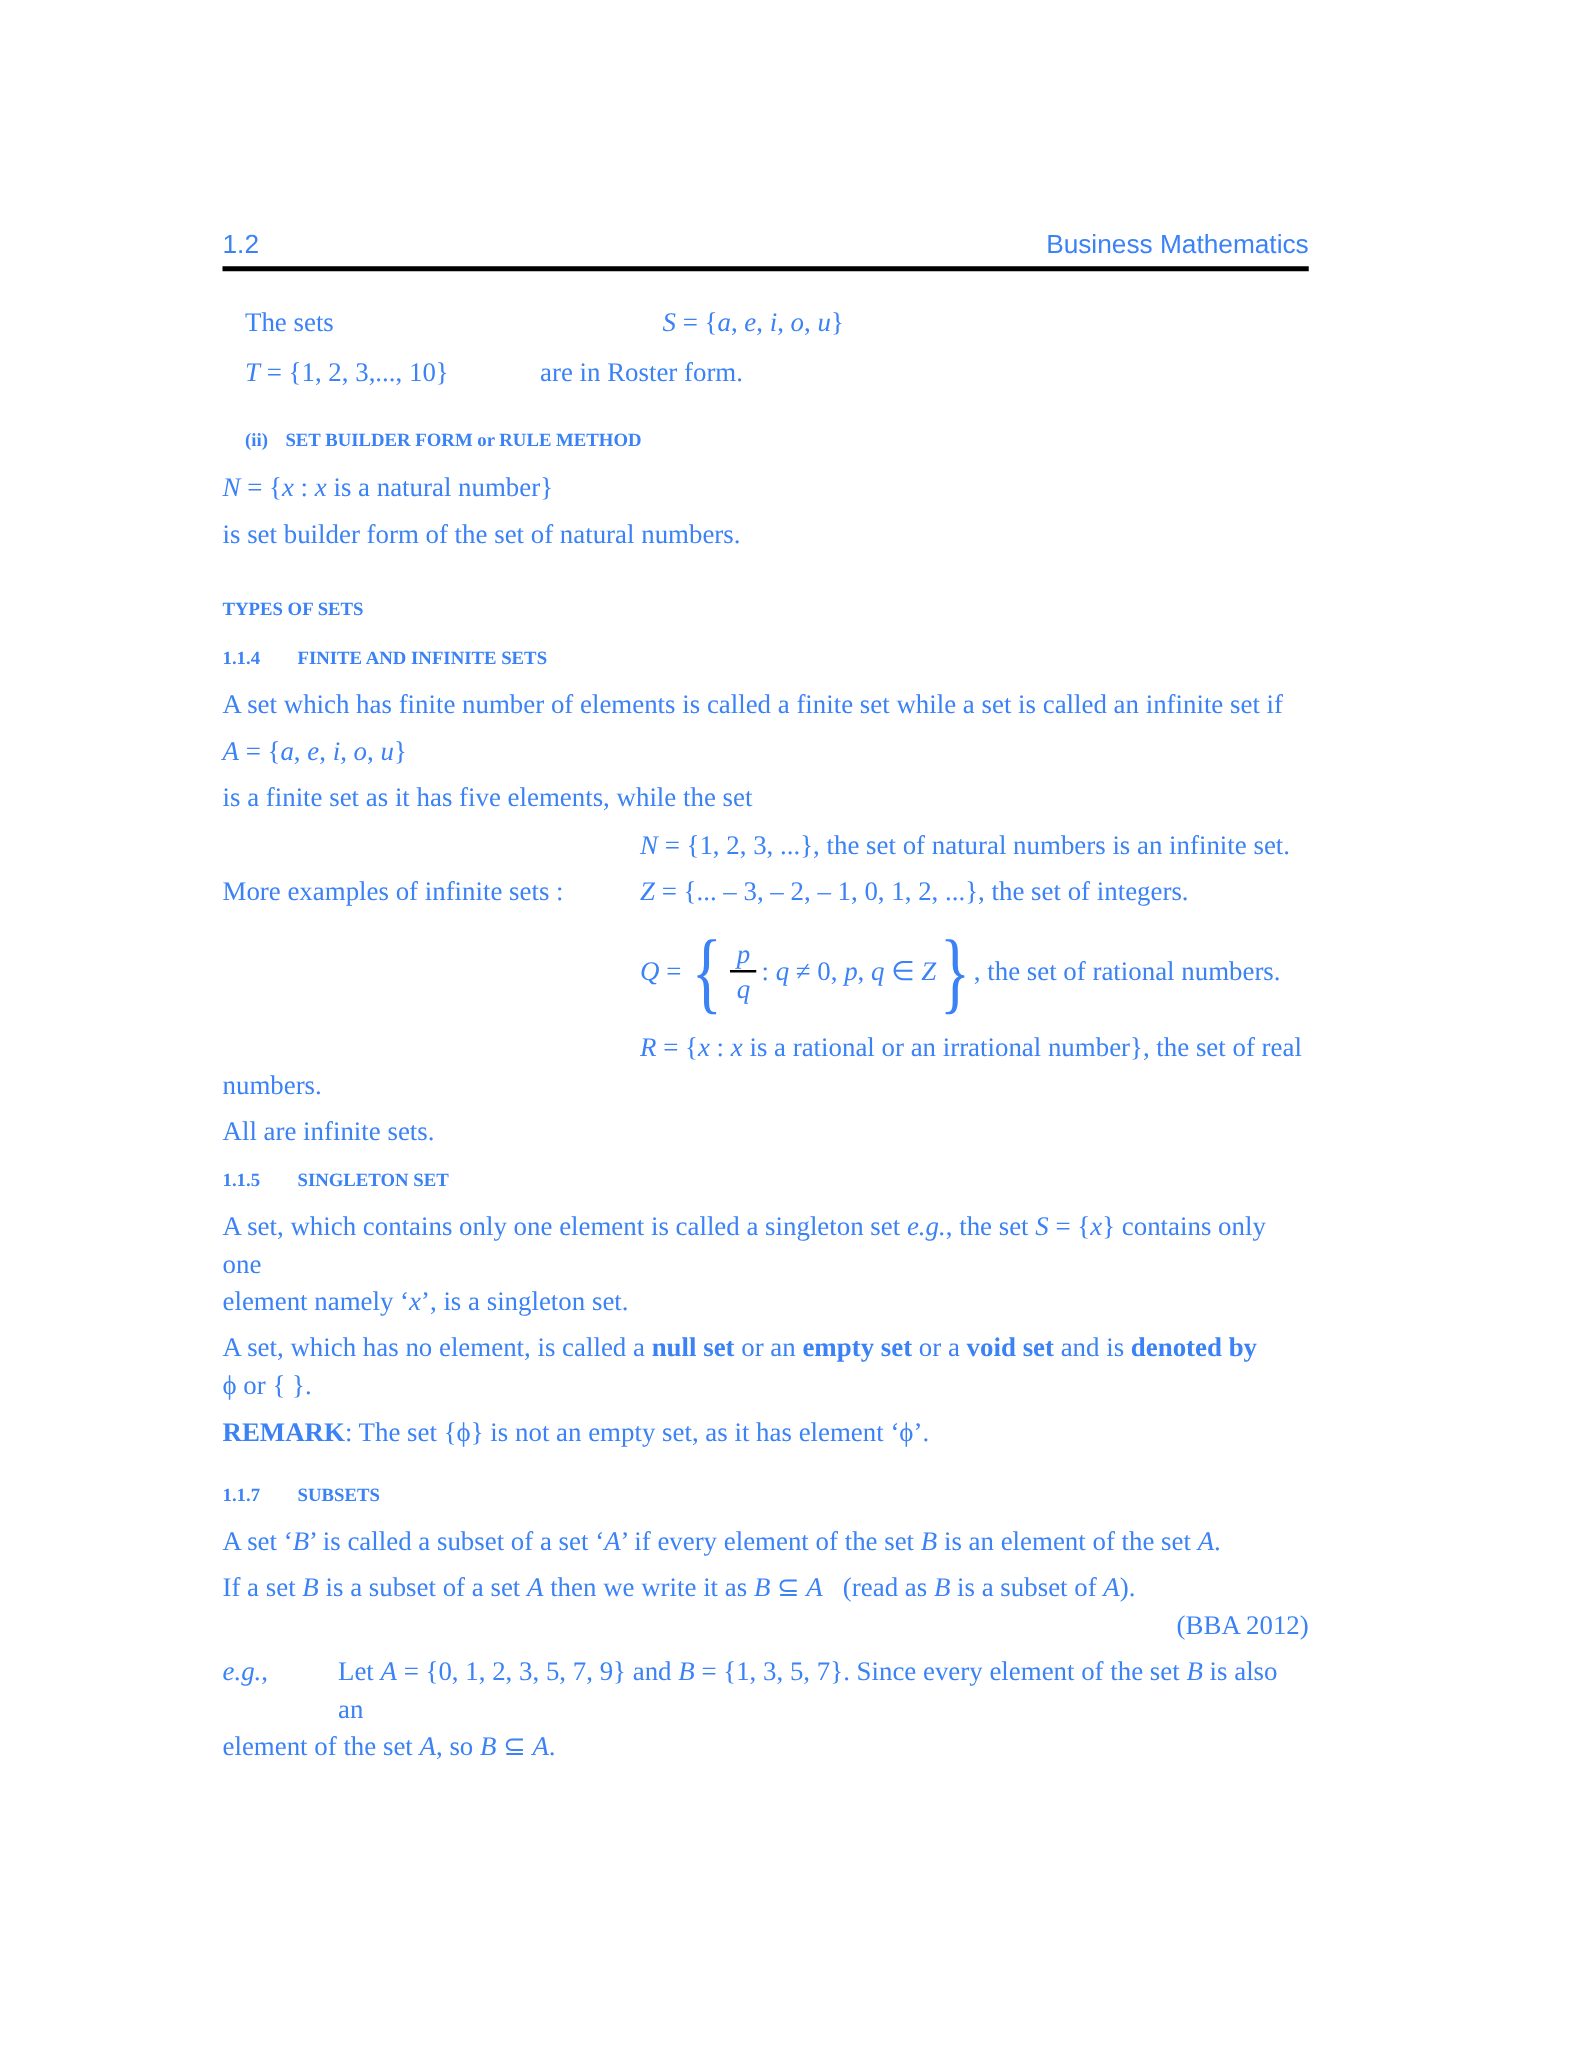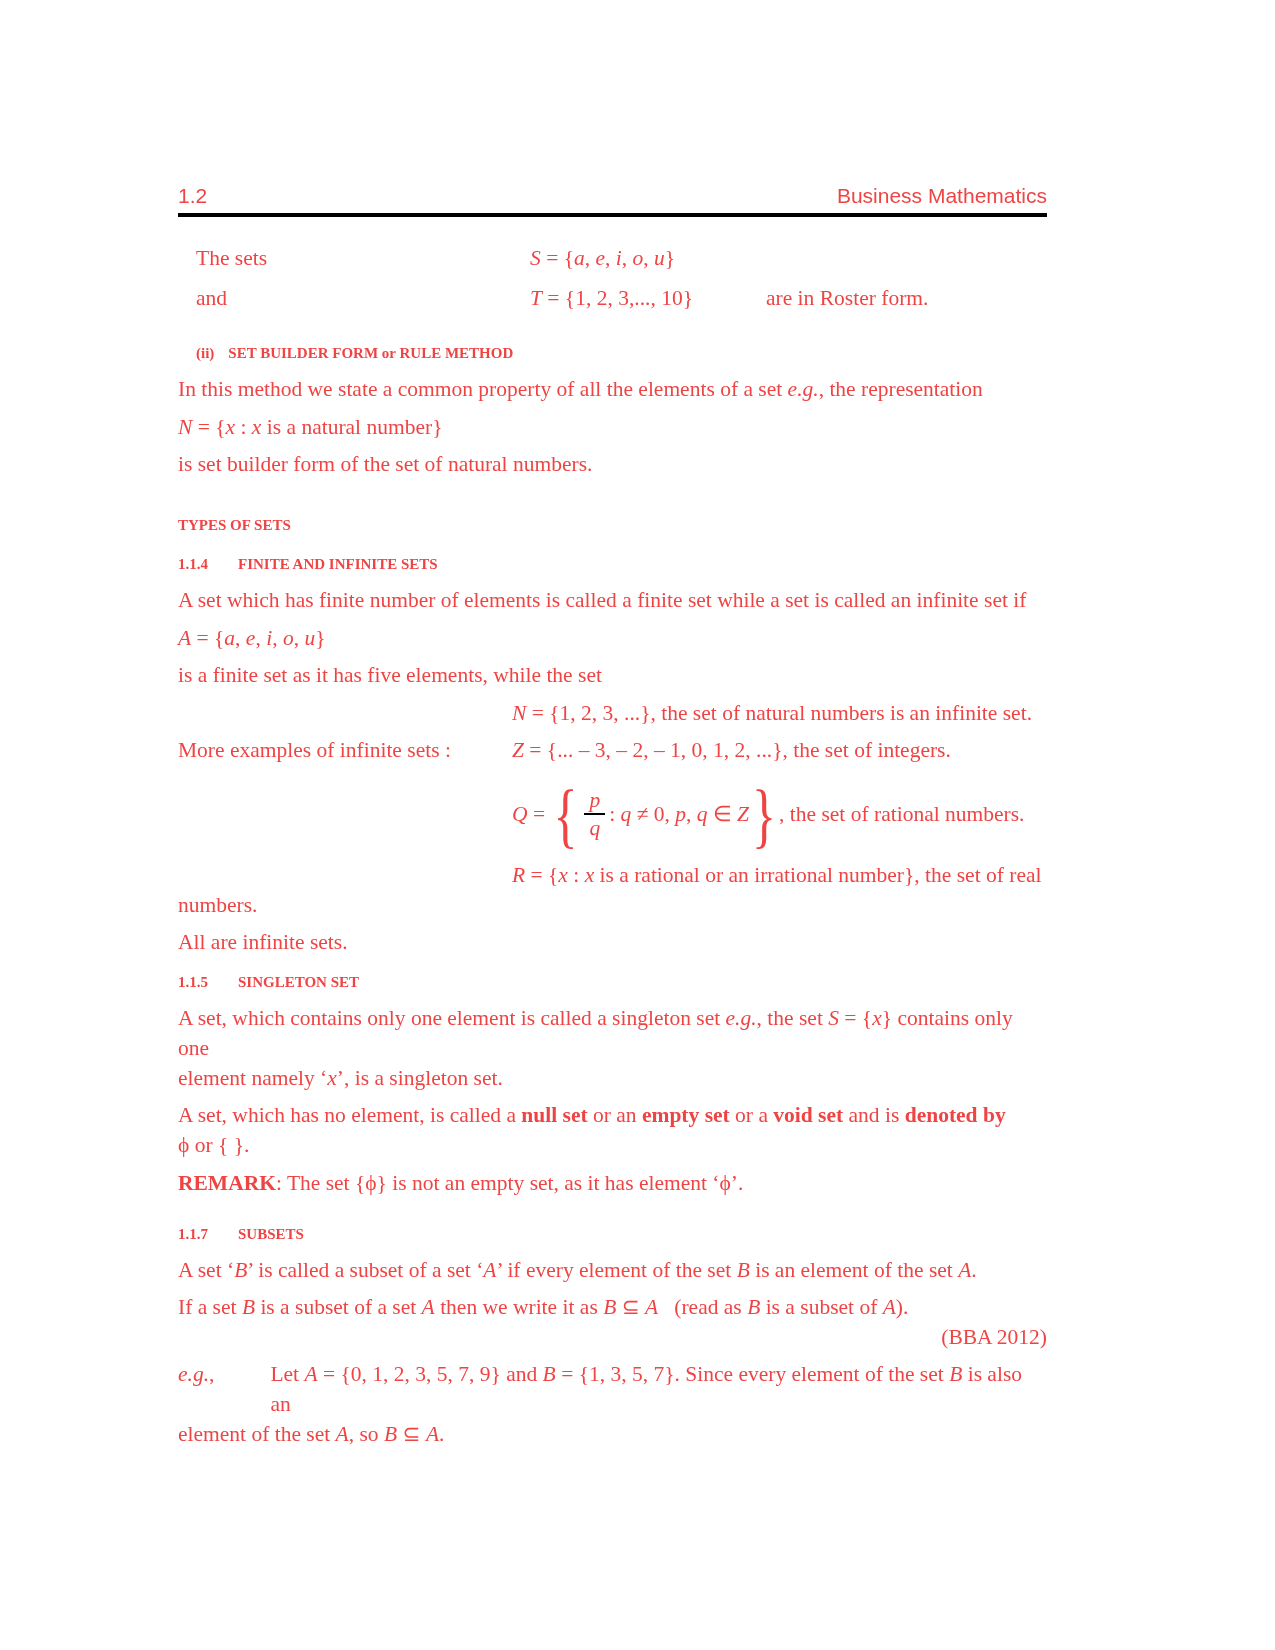--- a/index.html
+++ b/index.html
@@ -1,21 +1,21 @@
 <!DOCTYPE html>
 <html><head>
 <meta charset="utf-8">
 <style>
   html,body { margin:0; padding:0; background:#ffffff; }
   .page {
     position:relative;
     width:1275px; height:1650px;
     margin:0 auto;
     background:#ffffff;
-    color:#ef4444;
+    color:#3b82f6;
     font-family:"Liberation Serif", serif;
     font-size:21.5px;
     line-height:30px;
     box-sizing:border-box;
     padding:184px 228px 0 178px;
     overflow:hidden;
   }
   
   .pg-header {
     font-family:"Liberation Sans", sans-serif;
@@ -90,29 +90,27 @@
   <div class="pg-header">
     <span>1.2</span>
     <span>Business Mathematics</span>
   </div>
 
   <div class="row mt-roster1 slight-indent">
     <span class="lbl">The sets</span>
     <span><i>S</i> = {<i>a</i>, <i>e</i>, <i>i</i>, <i>o</i>, <i>u</i>}</span>
   </div>
   <div class="row mt-roster2 slight-indent">
-    <span class="lbl">and</span>
     <span class="lbl-note"><i>T</i> = {1, 2, 3,..., 10}</span>
     <span>are in Roster form.</span>
   </div>
 
   <div class="h-bold mt-h2 slight-indent">
     <span class="h-ii-num">(ii)</span><span>SET BUILDER FORM or RULE METHOD</span>
   </div>
-  <div class="para mt-p">In this method we state a common property of all the elements of a set <i>e.g.</i>, the representation</div>
   <div class="indent-eq mt-eq"><i>N</i> = {<i>x</i> : <i>x</i> is a natural number}</div>
   <div class="para mt-p">is set builder form of the set of natural numbers.</div>
 
   <div class="h-bold mt-types">TYPES OF SETS</div>
 
   <div class="h-bold mt-sec">
     <span class="h-num">1.1.4</span><span>FINITE AND INFINITE SETS</span>
   </div>
   <div class="para mt-p">A set which has finite number of elements is called a finite set while a set is called an infinite set if</div>
   <div class="indent-eq mt-eq"><i>A</i> = {<i>a</i>, <i>e</i>, <i>i</i>, <i>o</i>, <i>u</i>}</div>

